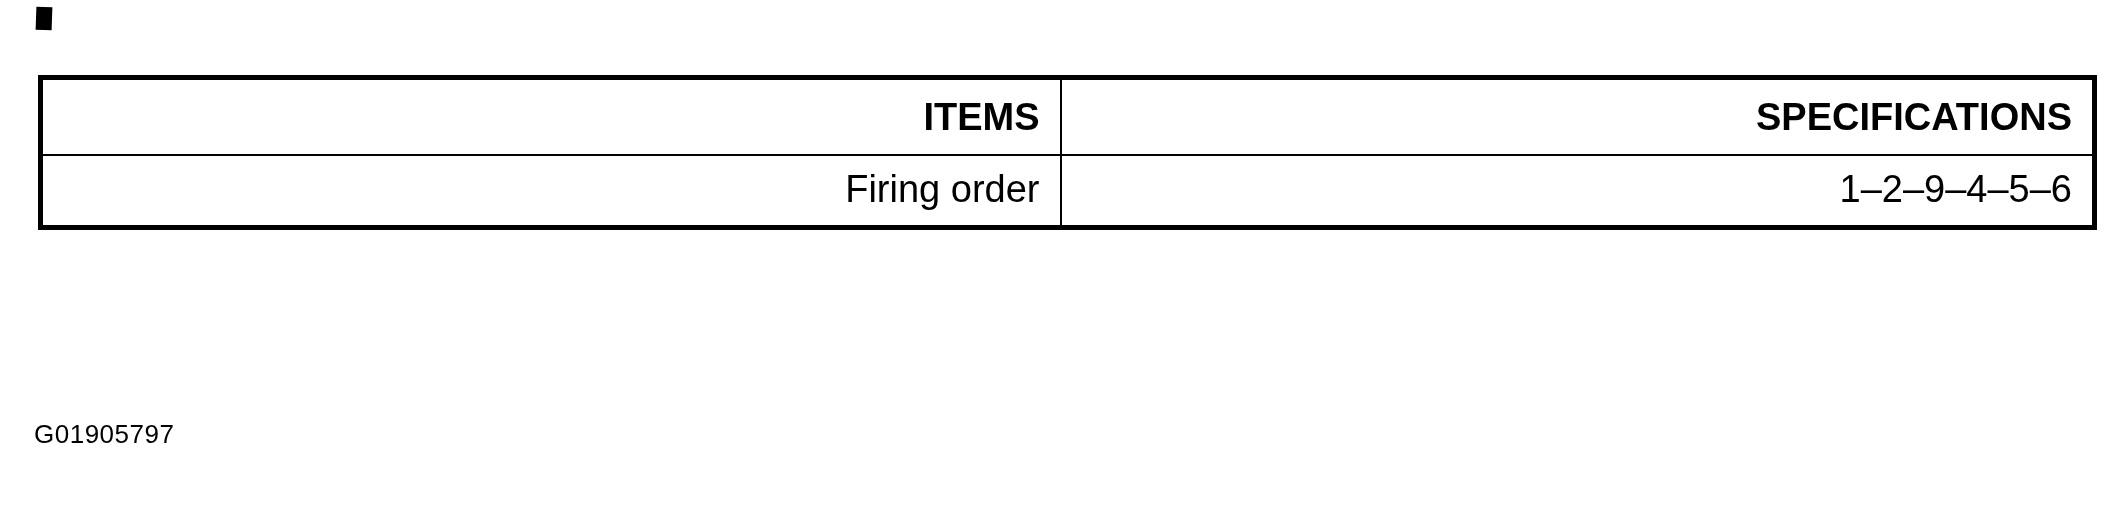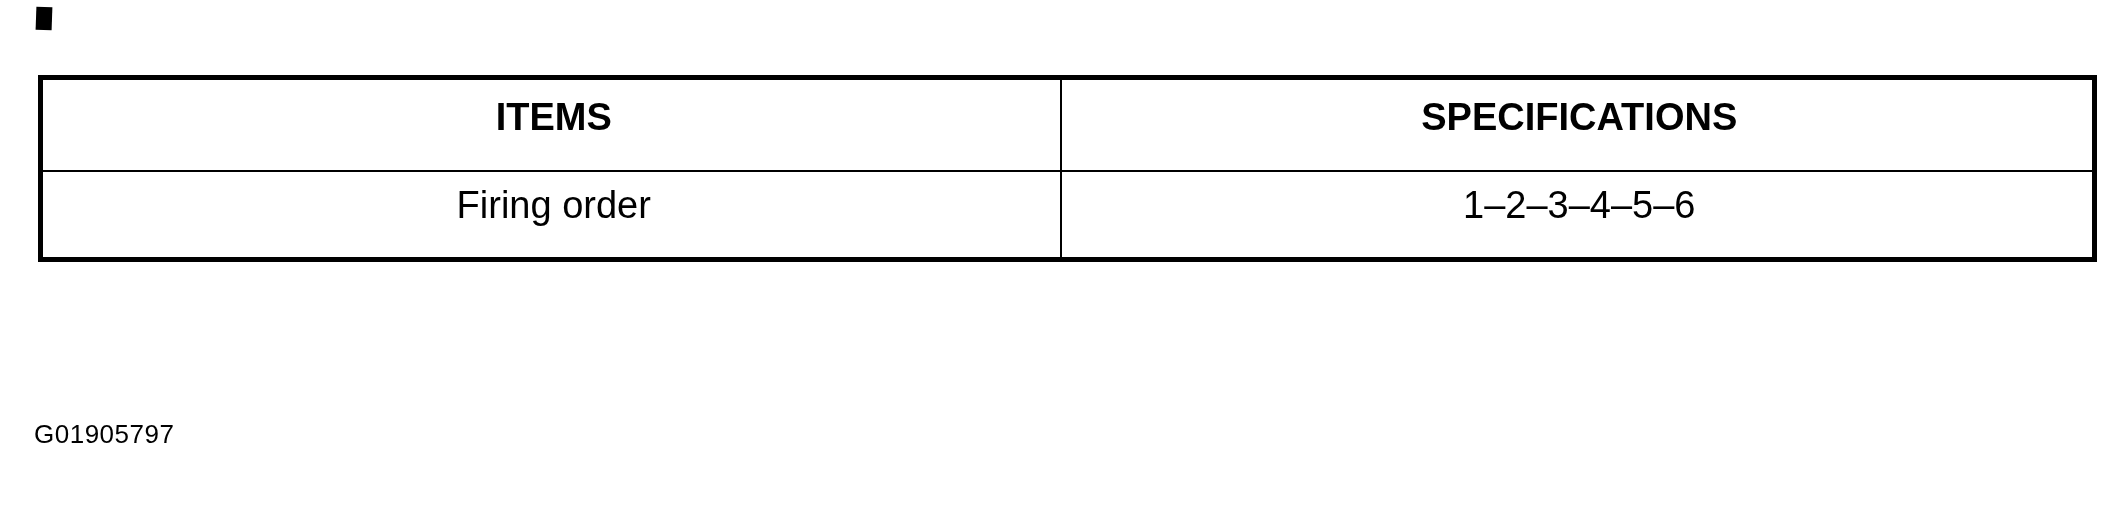--- a/index.html
+++ b/index.html
@@ -36,22 +36,22 @@
     border-collapse: collapse;
     table-layout: fixed;
     border: 5px solid #000000;
   }
   table.spec-table col.col-items { width: 1020px; }
   table.spec-table col.col-specs { width: 1034px; }
 
   table.spec-table th,
   table.spec-table td {
     border: 2px solid #000000;
-    padding: 0 20px 16px 25px;
-    text-align: center;
+    padding: 0 20px 0 25px;
+    text-align: right;
     font-size: 38px;
     line-height: 44px;
     letter-spacing: 0;
     overflow: hidden;
   }
   table.spec-table th {
     height: 74px;
     font-weight: bold;
     vertical-align: middle;
   }
@@ -87,18 +87,18 @@
   </colgroup>
   <thead>
     <tr>
       <th>ITEMS</th>
       <th>SPECIFICATIONS</th>
     </tr>
   </thead>
   <tbody>
     <tr class="row-firing">
       <td>Firing order</td>
-      <td>1–2–3–4–5–6</td>
+      <td>1–2–9–4–5–6</td>
     </tr>
   </tbody>
 </table>
 
 <div class="figure-id">G01905797</div>
 
 </body></html>

